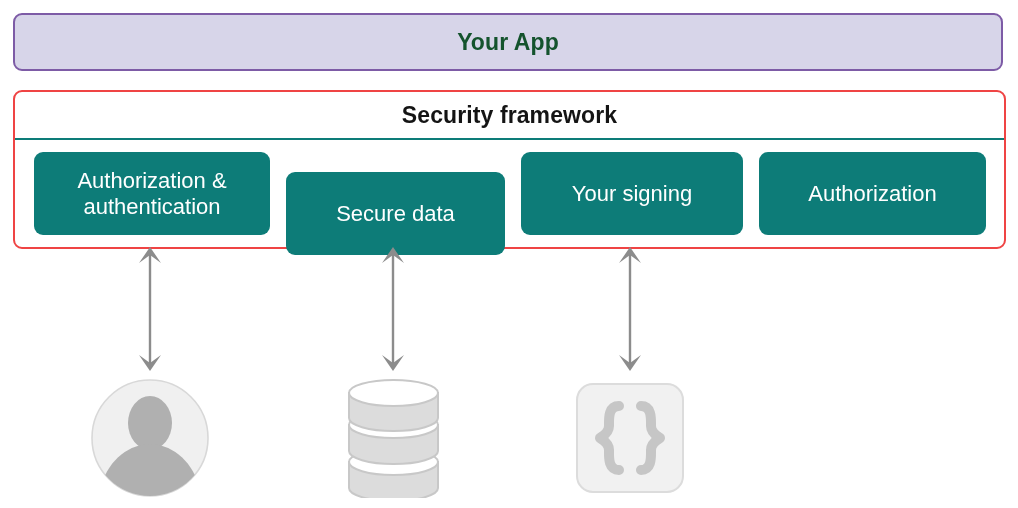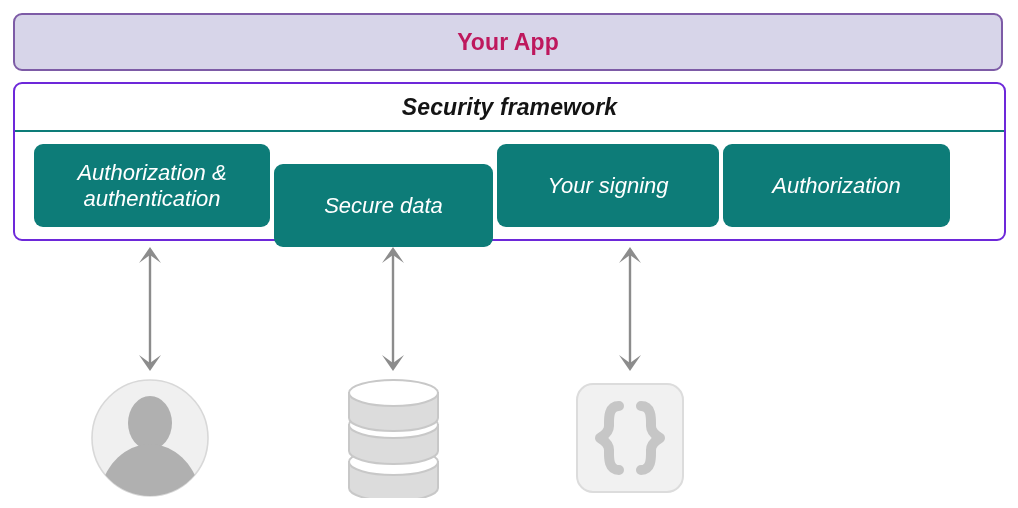--- a/index.html
+++ b/index.html
@@ -29,35 +29,34 @@
     background: #d7d5e9;
     border: 2px solid #7d5ba6;
     border-radius: 9px;
     display: flex;
     align-items: center;
     justify-content: center;
   }
   .app-banner-title {
     font-size: 23px;
     font-weight: bold;
-    color: #be185d;
+    color: #14532d;
     letter-spacing: 0.1px;
   }
 
   
   .framework-panel {
     position: absolute;
     left: 13px;
-    top: 82px;
+    top: 90px;
     width: 993px;
     height: 159px;
     background: #ffffff;
-    border: 2px solid #6d28d9;
+    border: 2px solid #ef4444;
     border-radius: 9px;
-    font-style: italic;
   }
   .framework-title-row {
     height: 48px;
     border-bottom: 2px solid #0d7c78;
     display: flex;
     align-items: center;
     justify-content: center;
   }
   .framework-title {
     font-size: 23px;
@@ -68,21 +67,21 @@
 
   .pill-row {
     position: absolute;
     left: 0;
     top: 48px;
     right: 0;
     bottom: 0;
     display: flex;
     align-items: center;
     padding: 0 19px;
-    gap: 4px;
+    gap: 16px;
   }
 
   .pill {
     background: #0d7c78;
     border-radius: 9px;
     height: 83px;
     display: flex;
     align-items: center;
     justify-content: center;
     text-align: center;

